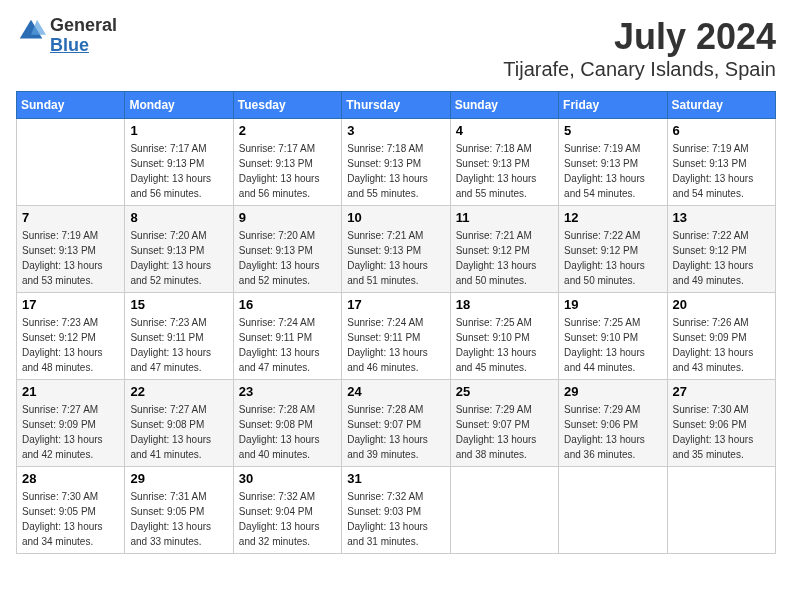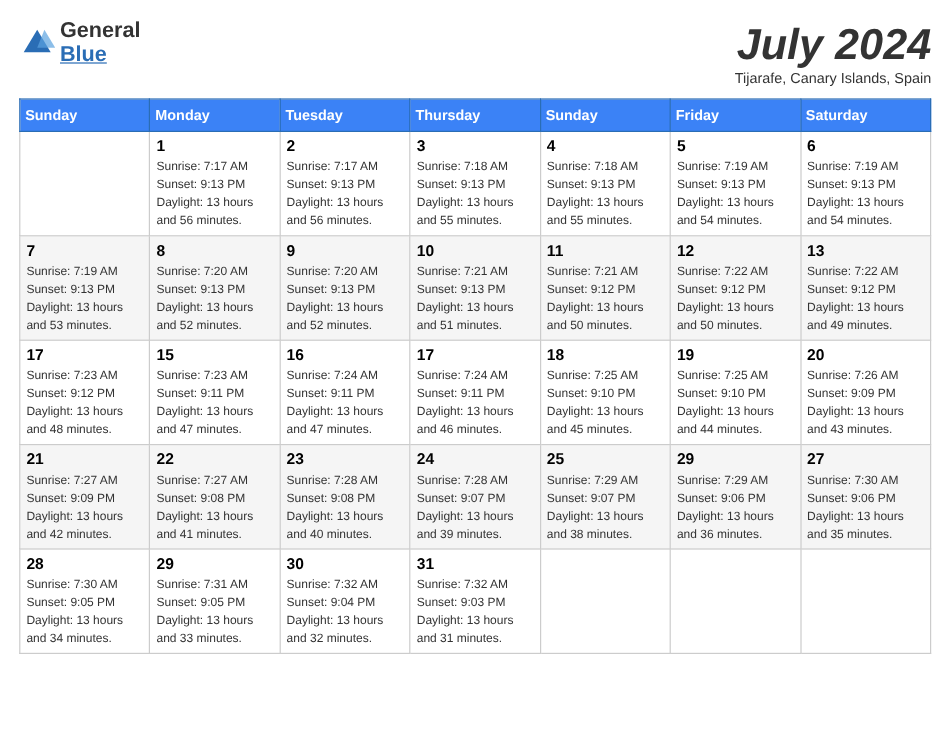--- a/index.html
+++ b/index.html
@@ -11,21 +11,20 @@
       padding: 16px;
     }
     .header-area {
       display: flex;
       justify-content: space-between;
       align-items: flex-start;
       margin-bottom: 10px;
     }
     .logo {
       display: flex;
-      align-items: center;
     }
     .logo-text {
       display: flex;
       flex-direction: column;
       font-size: 18px;
       font-weight: bold;
       line-height: 1.1;
     }
     .logo-general { color: #333; }
     .logo-blue { color: #2a6db5; text-decoration: underline; }
@@ -35,24 +34,23 @@
       margin-right: 4px;
       position: relative;
     }
     .title-area {
       text-align: right;
     }
     .month-title {
       font-size: 36px;
       font-weight: bold;
       color: #333;
-      font-style: italic;
     }
     .location-title {
-      font-size: 12px;
+      font-size: 20px;
       color: #333;
     }
     table {
       width: 100%;
       border-collapse: collapse;
       font-size: 11px;
     }
     thead th {
       background-color: #3b82f6;
       color: white;

